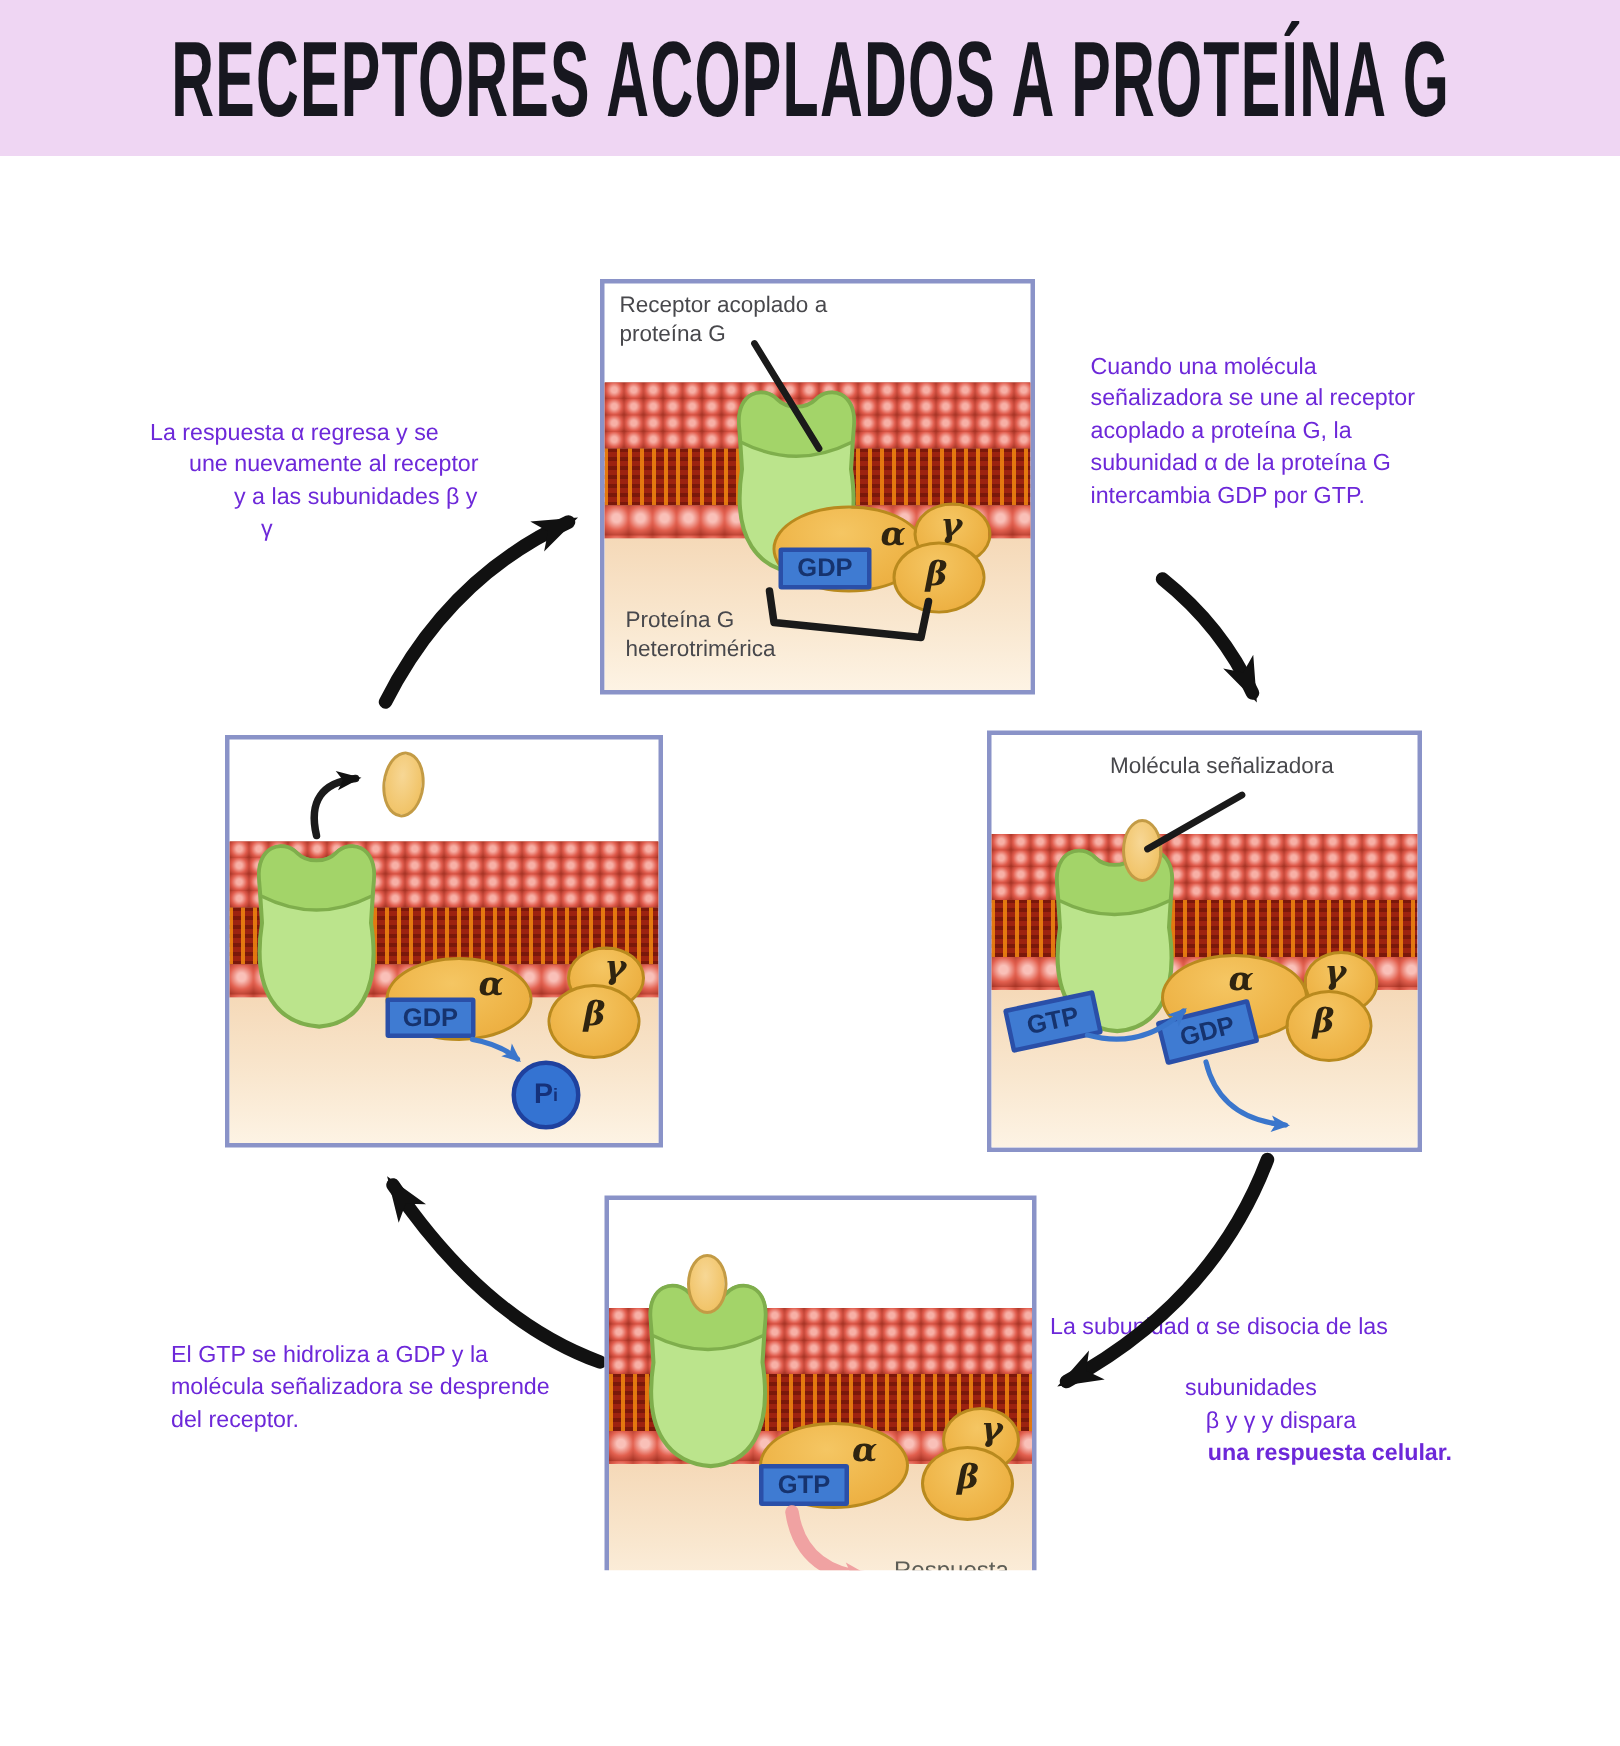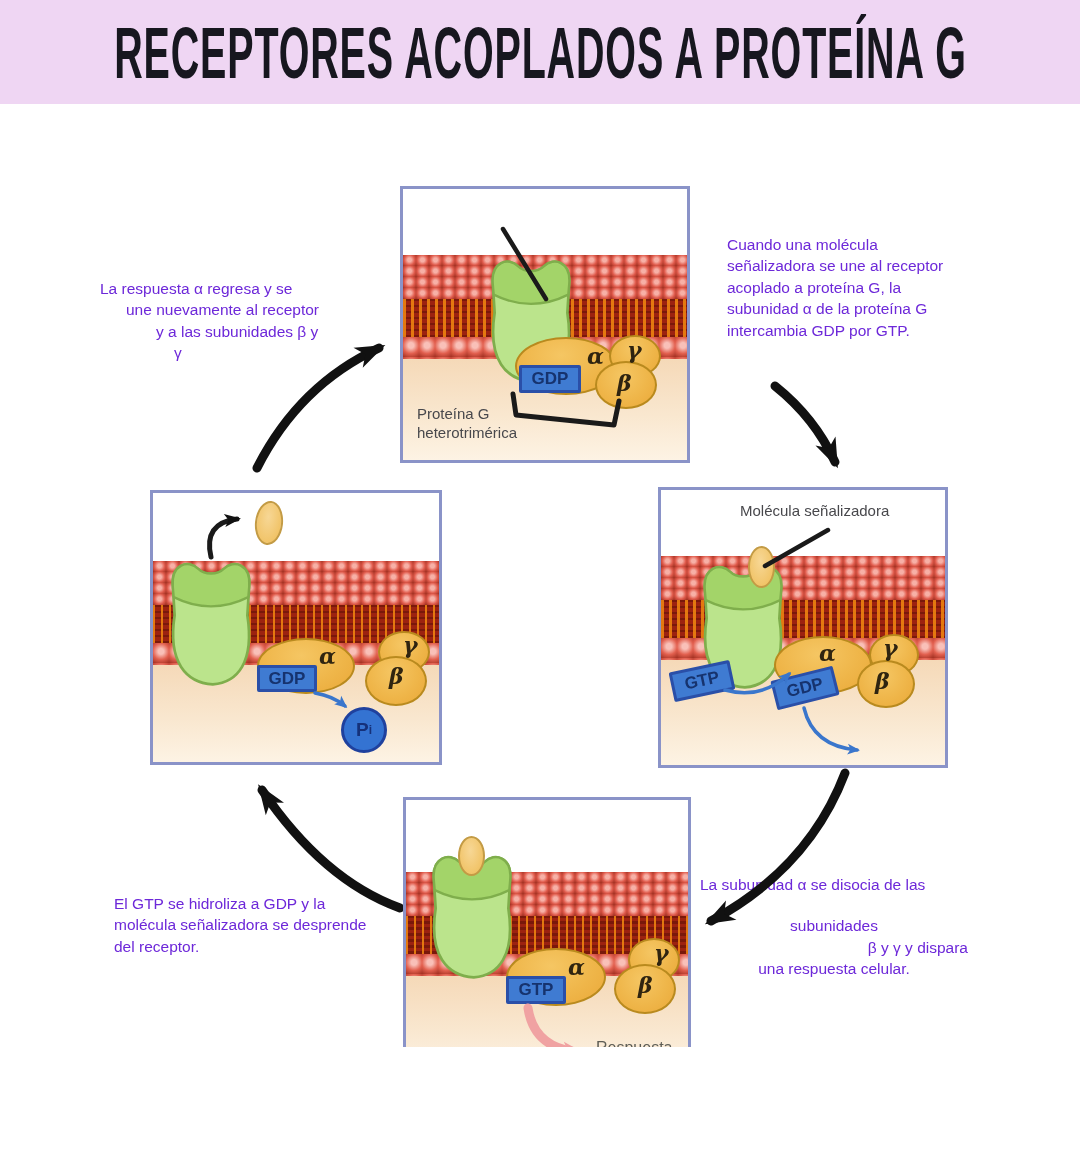--- a/index.html
+++ b/index.html
@@ -85,22 +85,22 @@
   <div class="ann" style="left:100px;top:278px;width:270px;">
     <div>La respuesta α  regresa y se</div>
     <div style="padding-left:26px;">une nuevamente al receptor</div>
     <div style="padding-left:56px;">y a las subunidades β  y</div>
     <div style="padding-left:74px;">γ</div>
   </div>
 
   <div class="ann" style="left:700px;top:874px;width:268px;">
     <div>La subunidad α se disocia de las</div>
     <div style="text-align:center;margin-top:20px;">subunidades</div>
-    <div style="text-align:right;padding-left:40px;">β  y  γ  y dispara</div>
-    <div style="text-align:center;">una respuesta celular.</div>
+    <div style="text-align:center;padding-left:40px;">β  y  γ  y dispara</div>
+    <div style="text-align:right;font-weight:bold;">una respuesta celular.</div>
   </div>
 
   <div class="ann" style="left:114px;top:893px;width:255px;">El GTP se hidroliza a GDP y la molécula señalizadora se desprende del receptor.</div>
 
   <svg class="cyc" style="left:243px;top:333px;" width="160" height="150">
     <path d="M14,135 Q56,52 136,15" fill="none" stroke="#111" stroke-width="9" stroke-linecap="round" marker-end="url(#ah-big)"></path>
   </svg>
   <svg class="cyc" style="left:765px;top:378px;" width="90" height="100">
     <path d="M10,8 Q50,40 70,84" fill="none" stroke="#111" stroke-width="9" stroke-linecap="round" marker-end="url(#ah-big)"></path>
   </svg>
@@ -125,20 +125,24 @@
     <div class="blob" style="left:206px;top:146px;width:52px;height:42px;"></div>
     <div class="blob" style="left:192px;top:172px;width:62px;height:48px;"></div>
     <div class="nbox" style="left:116px;top:176px;width:62px;height:28px;">GDP</div>
     <span class="greek" style="left:184px;top:156px;">α</span>
     <span class="greek" style="left:214px;top:183px;">β</span>
     <span class="greek" style="left:224px;top:150px;">γ</span>
     <svg class="overlay">
       <path d="M100,40 L143,110" stroke="#1a1a1a" stroke-width="4.5" stroke-linecap="round"></path>
       <polyline points="110,205 113,226 211,236 216,212" fill="none" stroke="#1a1a1a" stroke-width="5" stroke-linecap="round" stroke-linejoin="round"></polyline>
     </svg>
+    <div class="plabel" style="left:10px;top:6px;">
+      <div>Receptor acoplado a</div>
+      <div>proteína G</div>
+    </div>
     <div class="plabel" style="left:14px;top:216px;">
       <div>Proteína G</div>
       <div>heterotrimérica</div>
     </div>
   </section>
 
   <section class="panel" style="left:658px;top:487px;width:290px;height:281px;">
     <div class="membrane" style="top:66px;height:104px;">
       <div class="balls-top"></div>
       <div class="tails"></div>

